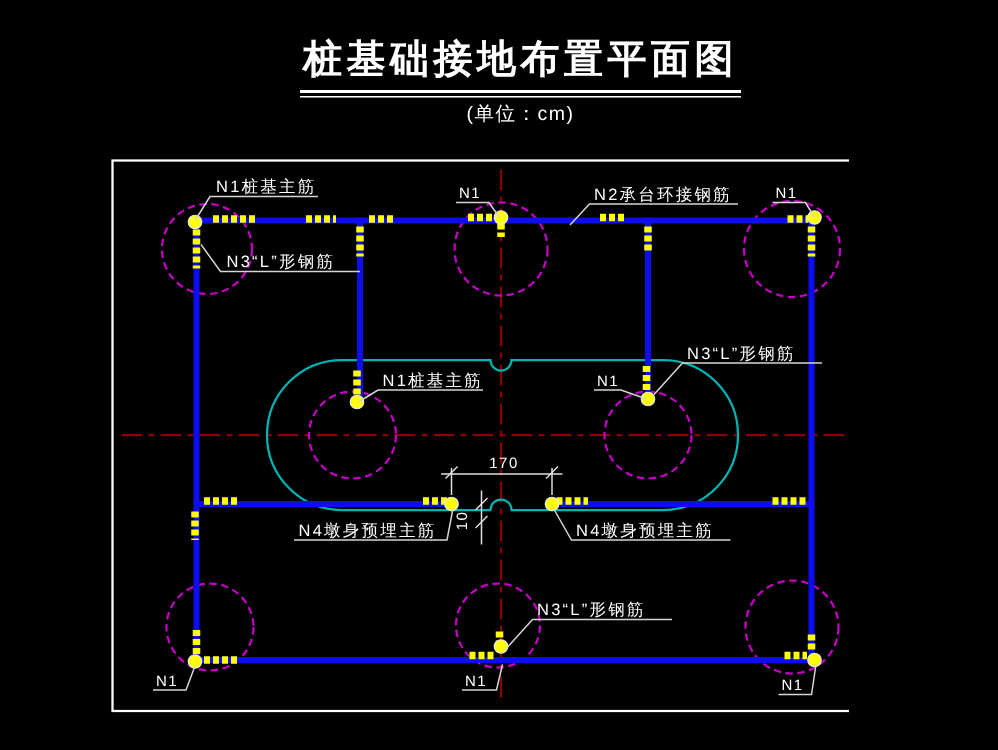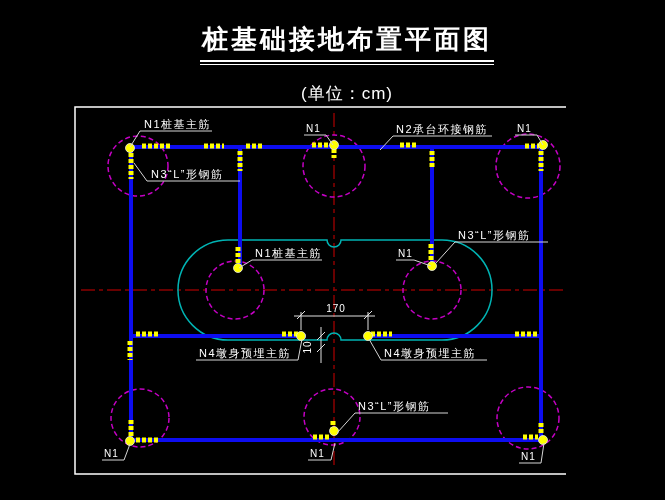--- a/index.html
+++ b/index.html
@@ -4,21 +4,21 @@
 <style>
   html,body{margin:0;padding:0;background:#000;}
   #canvas{position:relative;width:566px;height:500px;background:#000;overflow:hidden;
           font-family:"Liberation Sans","DejaVu Sans",sans-serif;}
   #drawing-svg{position:absolute;left:0;top:0;}
   .title-wrap{position:absolute;left:200px;top:22px;width:294px;text-align:center;color:#fff;}
   .title-text{font-family:"DejaVu Serif","Liberation Serif",serif;font-size:26px;font-weight:bold;
               letter-spacing:3px;white-space:nowrap;}
   .title-underline-1{height:2px;background:#fff;margin-top:3px;}
   .title-underline-2{height:1px;background:#fff;margin-top:2px;}
-  .subtitle-text{font-size:17px;margin-top:17px;letter-spacing:1px;color:#fff;}
+  .subtitle-text{font-size:13px;margin-top:2px;letter-spacing:1px;color:#fff;}
   .route-text{position:absolute;writing-mode:vertical-rl;color:#fff;font-size:14px;
               letter-spacing:3px;line-height:16px;}
   #route-north-text{left:623px;top:193px;}
   #route-south-text{left:623px;top:351px;}
   .back-link{position:absolute;left:626px;top:476px;font-size:14px;font-weight:bold;
              color:#c4b5fd;text-decoration:underline;cursor:pointer;}
   svg text{fill:#fff;font-family:"Liberation Sans","DejaVu Sans",sans-serif;}
   .lbl{font-size:11px;letter-spacing:1.5px;}
   .lbl-sm{font-size:10px;letter-spacing:1px;}
   .dim-txt{font-size:10px;letter-spacing:1px;}

